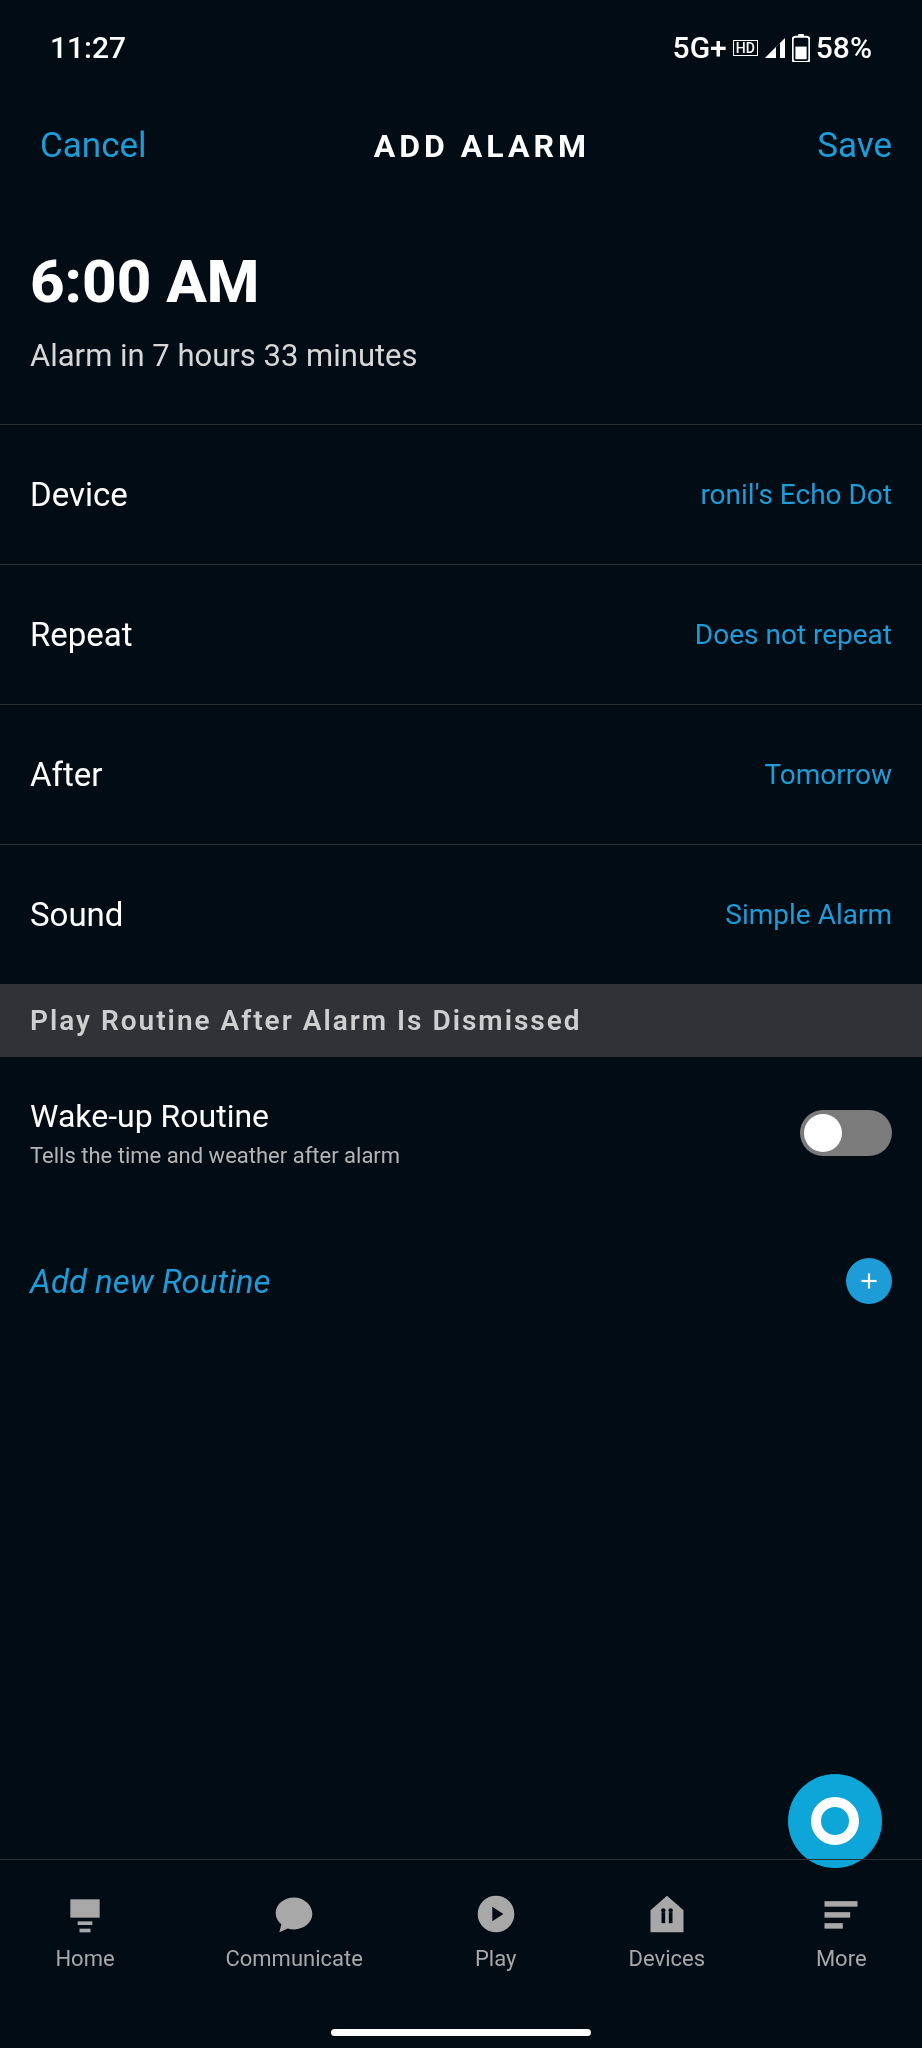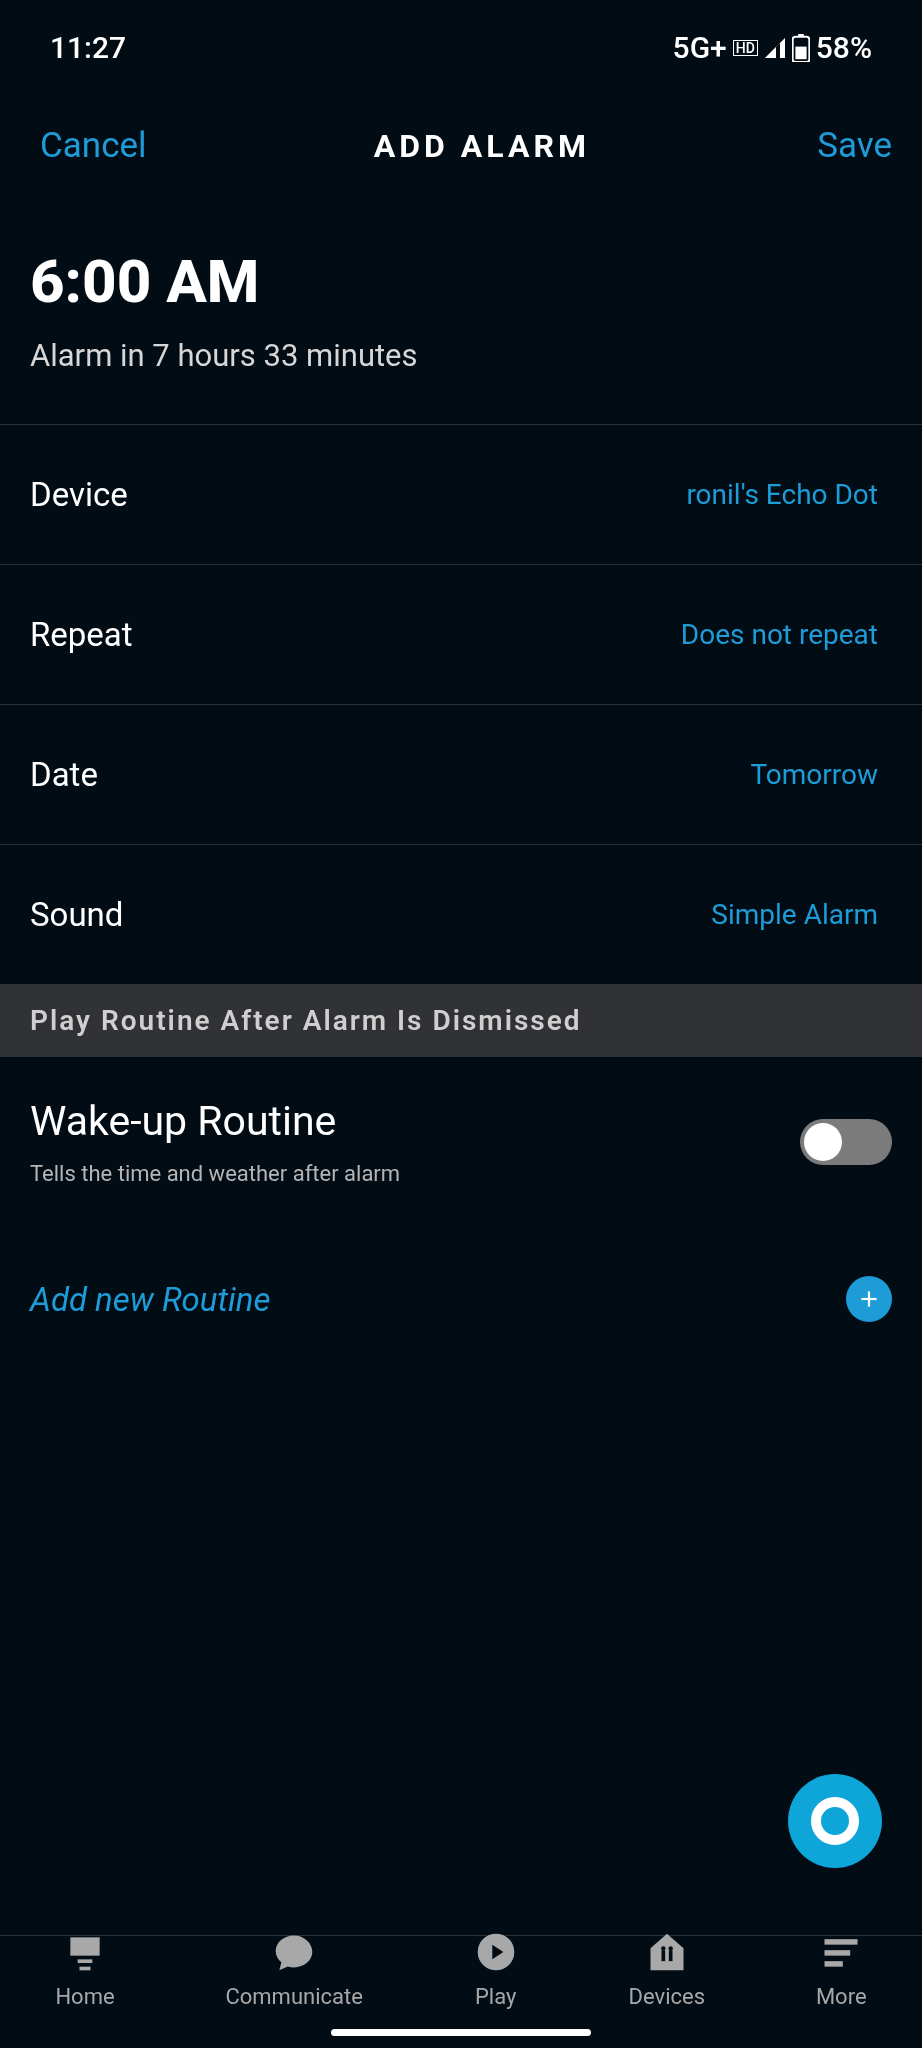--- a/index.html
+++ b/index.html
@@ -49,41 +49,41 @@
   }
   .alarm-subtitle {
     font-size: 31px;
     color: #d7d7d7;
     padding: 10px 30px 50px 30px;
   }
   .row {
     display: flex;
     justify-content: space-between;
     align-items: center;
-    padding: 50px 44px 50px 30px;
+    padding: 50px 30px 50px 30px;
     border-top: 1px solid #2c2f33;
   }
   .row:last-of-type { border-bottom: 1px solid #2c2f33; }
   .row-label { font-size: 33px; color: #fff; }
   .row-value { font-size: 28px; color: #1e9cd7; }
   .section-header {
     background: #303236;
     padding: 20px 30px;
     font-size: 28px;
     font-weight: 600;
     letter-spacing: 2px;
     color: #cfcfcf;
   }
   .routine-row {
     display: flex;
     justify-content: space-between;
     align-items: center;
     padding: 40px 30px 30px 30px;
   }
-  .routine-text .title { font-size: 41px; color: #fff; margin-bottom: 16px; }
+  .routine-text .title { font-size: 32px; color: #fff; margin-bottom: 8px; }
   .routine-text .desc { font-size: 22px; color: #b5b5b5; }
   .toggle {
     width: 92px;
     height: 46px;
     background: #7b7b7b;
     border-radius: 46px;
     position: relative;
     cursor: pointer;
   }
   .toggle .knob {
@@ -135,21 +135,21 @@
     width: 48px;
     height: 48px;
     border: 10px solid #fff;
     border-radius: 50%;
   }
   .bottom-nav {
     position: absolute;
     bottom: 0;
     left: 0;
     right: 0;
-    height: 113px;
+    height: 189px;
     border-top: 1px solid #2c2f33;
     display: flex;
     justify-content: space-around;
     align-items: center;
     padding-bottom: 46px;
   }
   .nav-item {
     display: flex;
     flex-direction: column;
     align-items: center;
@@ -206,21 +206,21 @@
 
 <div class="row">
   <div class="row-label">Device</div>
   <div class="row-value">ronil's Echo Dot</div>
 </div>
 <div class="row">
   <div class="row-label">Repeat</div>
   <div class="row-value">Does not repeat</div>
 </div>
 <div class="row">
-  <div class="row-label">Date</div>
+  <div class="row-label">After</div>
   <div class="row-value">Tomorrow</div>
 </div>
 <div class="row">
   <div class="row-label">Sound</div>
   <div class="row-value">Simple Alarm</div>
 </div>
 
 <div class="section-header">Play Routine After Alarm Is Dismissed</div>
 
 <div class="routine-row">

